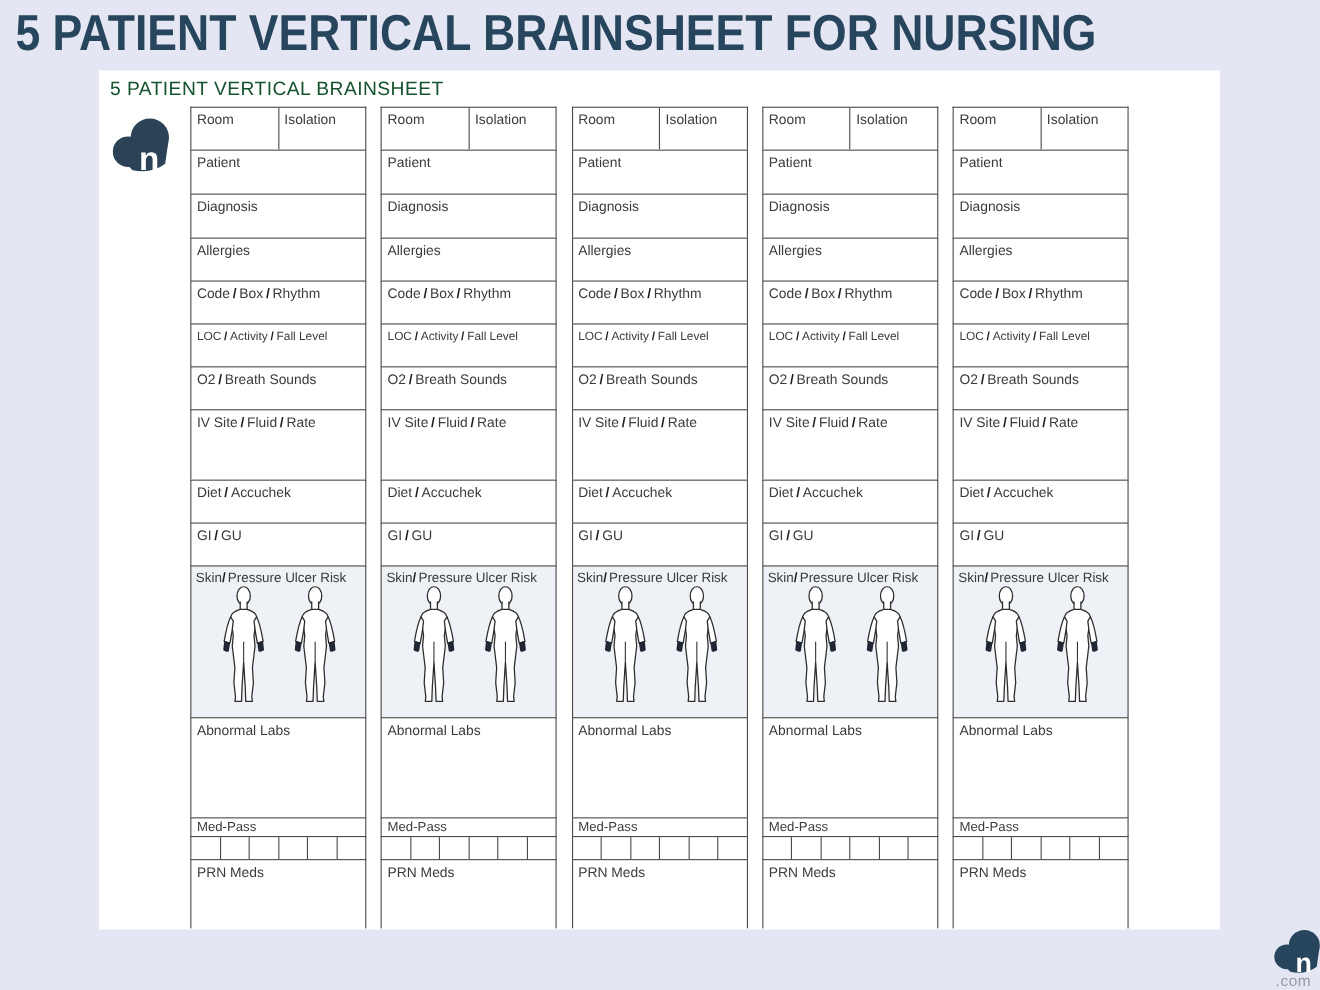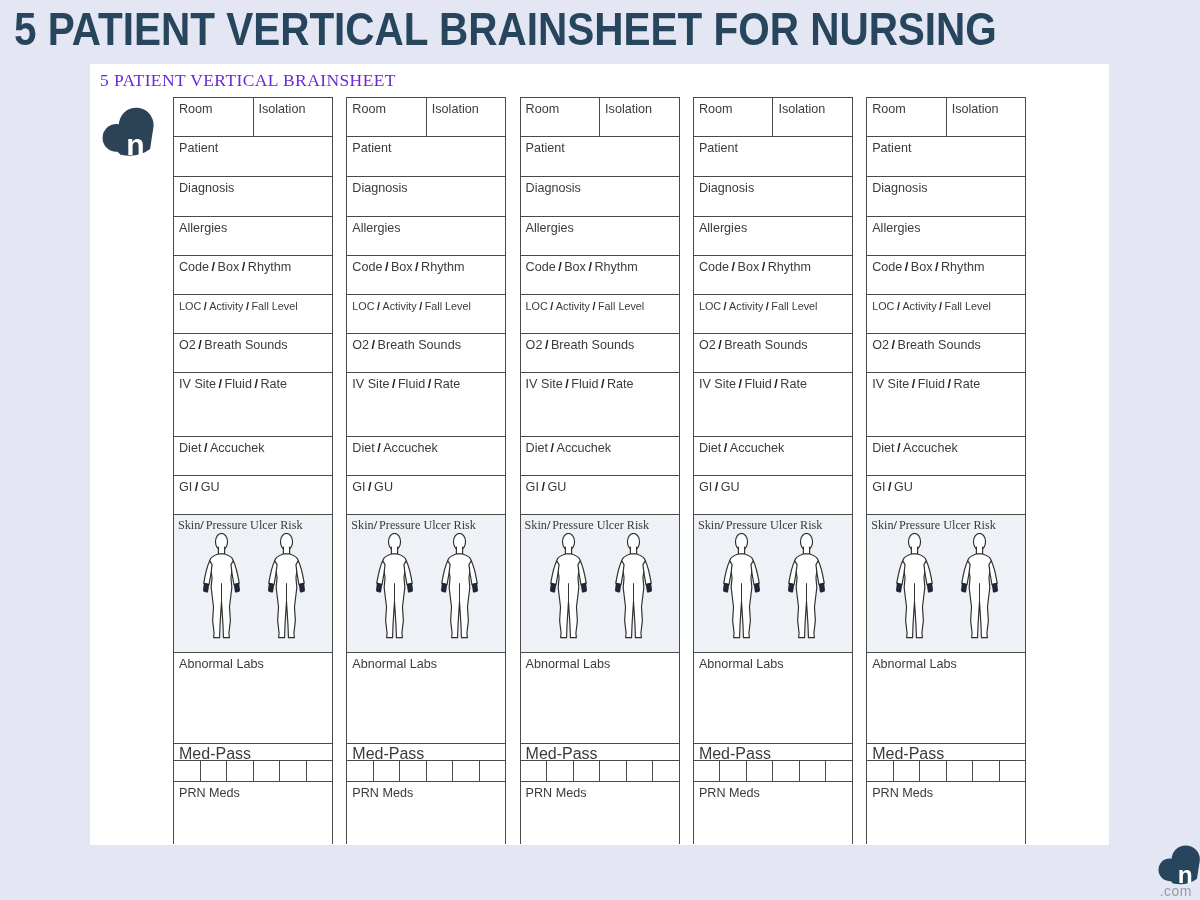--- a/index.html
+++ b/index.html
@@ -13,47 +13,46 @@
     font-size:46px;font-weight:bold;color:#27455c;
     white-space:nowrap;letter-spacing:0px;
     transform:scaleX(0.88);transform-origin:left top;
   }
   .sheet{
     position:absolute;left:90px;top:64px;width:1019px;height:781px;
     background:#ffffff;
   }
   .subtitle{
     position:absolute;left:10px;top:6px;
-    font-size:17.5px;color:#6d28d9;letter-spacing:0.4px;font-weight:normal;
+    font-size:17.5px;color:#14532d;letter-spacing:0.4px;font-weight:normal;
     white-space:nowrap;
-    font-family:Liberation Serif, serif;
   }
   .sheet-logo{position:absolute;left:12px;top:40px;width:58px;height:62px;}
   .sheet-logo svg{width:100%;height:100%;}
 
   .columns{position:absolute;left:83px;top:33px;display:flex;gap:13.3px;}
   .col{width:160px;flex:0 0 160px;}
 
   .cell{
     box-sizing:border-box;width:100%;
     border:1.5px solid #4a4a4a;border-bottom:none;
     background:#fff;
     font-size:12.6px;color:#3b3b3b;
     padding:4px 4px 0 5px;line-height:1.15;
     overflow:hidden;white-space:nowrap;
   }
   .r-top{height:39px;display:flex;padding:0;}
   .r-top .half{flex:1;box-sizing:border-box;padding:4px 4px 0 5px;}
   .r-top .half + .half{border-left:1.5px solid #4a4a4a;}
   .r-small{font-size:10.8px;padding-top:5px;}
   .r-skin{background:#eef1f6;padding:3px 2px 0 4px;}
-  .skin-label{font-size:12.2px;white-space:nowrap;font-family:Liberation Serif, serif;}
+  .skin-label{font-size:12.2px;white-space:nowrap;}
   .bodies{display:flex;justify-content:center;gap:8px;margin-top:1px;}
   .bodies svg{width:57px;height:111px;display:block;}
-  .r-medpass{font-size:16px;padding:1px 20px 0 5px;}
+  .r-medpass{font-size:12px;padding:1px 20px 0 5px;}
   .r-boxes{display:flex;padding:0;}
   .mb{flex:1;box-sizing:border-box;height:100%;}
   .mb + .mb{border-left:1.5px solid #4a4a4a;}
   .r-prn{border-bottom:none;}
 
   .sl{font-weight:bold;color:#1e1e1e;margin:0 2.5px;}
   .sl-tight{font-weight:bold;color:#1e1e1e;margin:0 2px 0 0;}
 
   .brand{position:absolute;right:4px;top:842px;display:flex;align-items:center;height:52px;}
   .brand-icon{width:47px;height:47px;margin-right:-9px;position:relative;top:-1px;}

